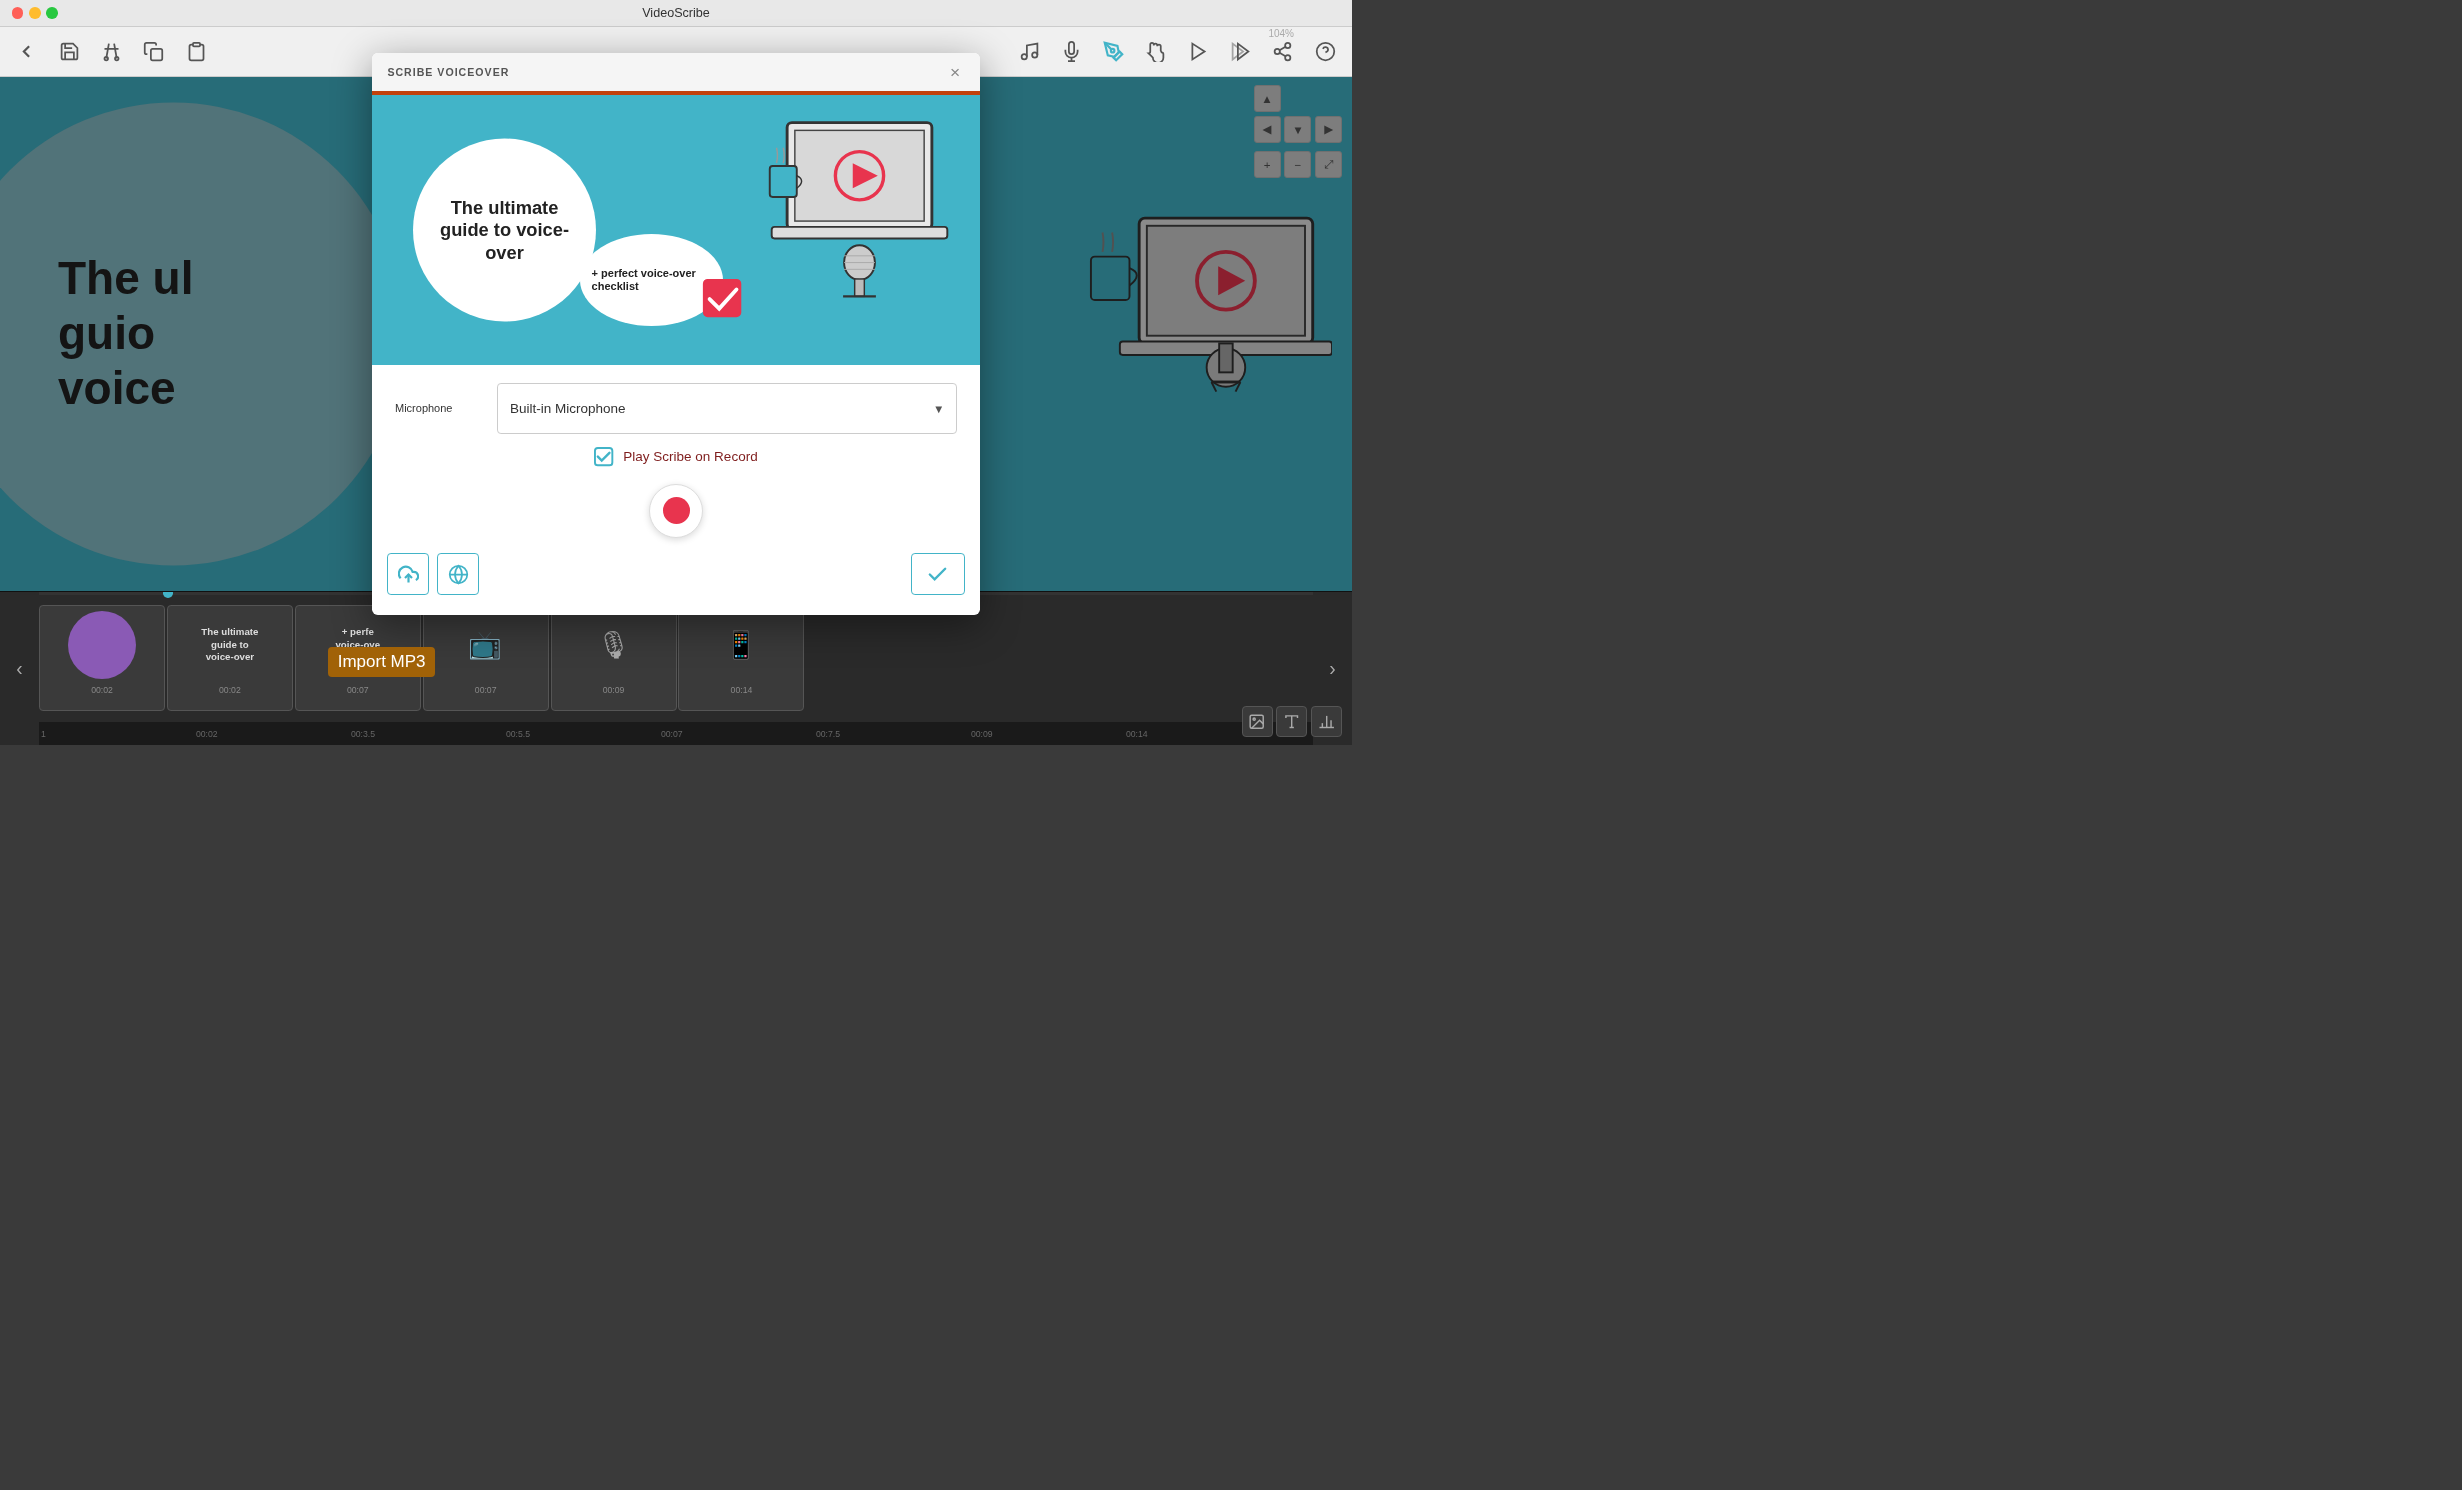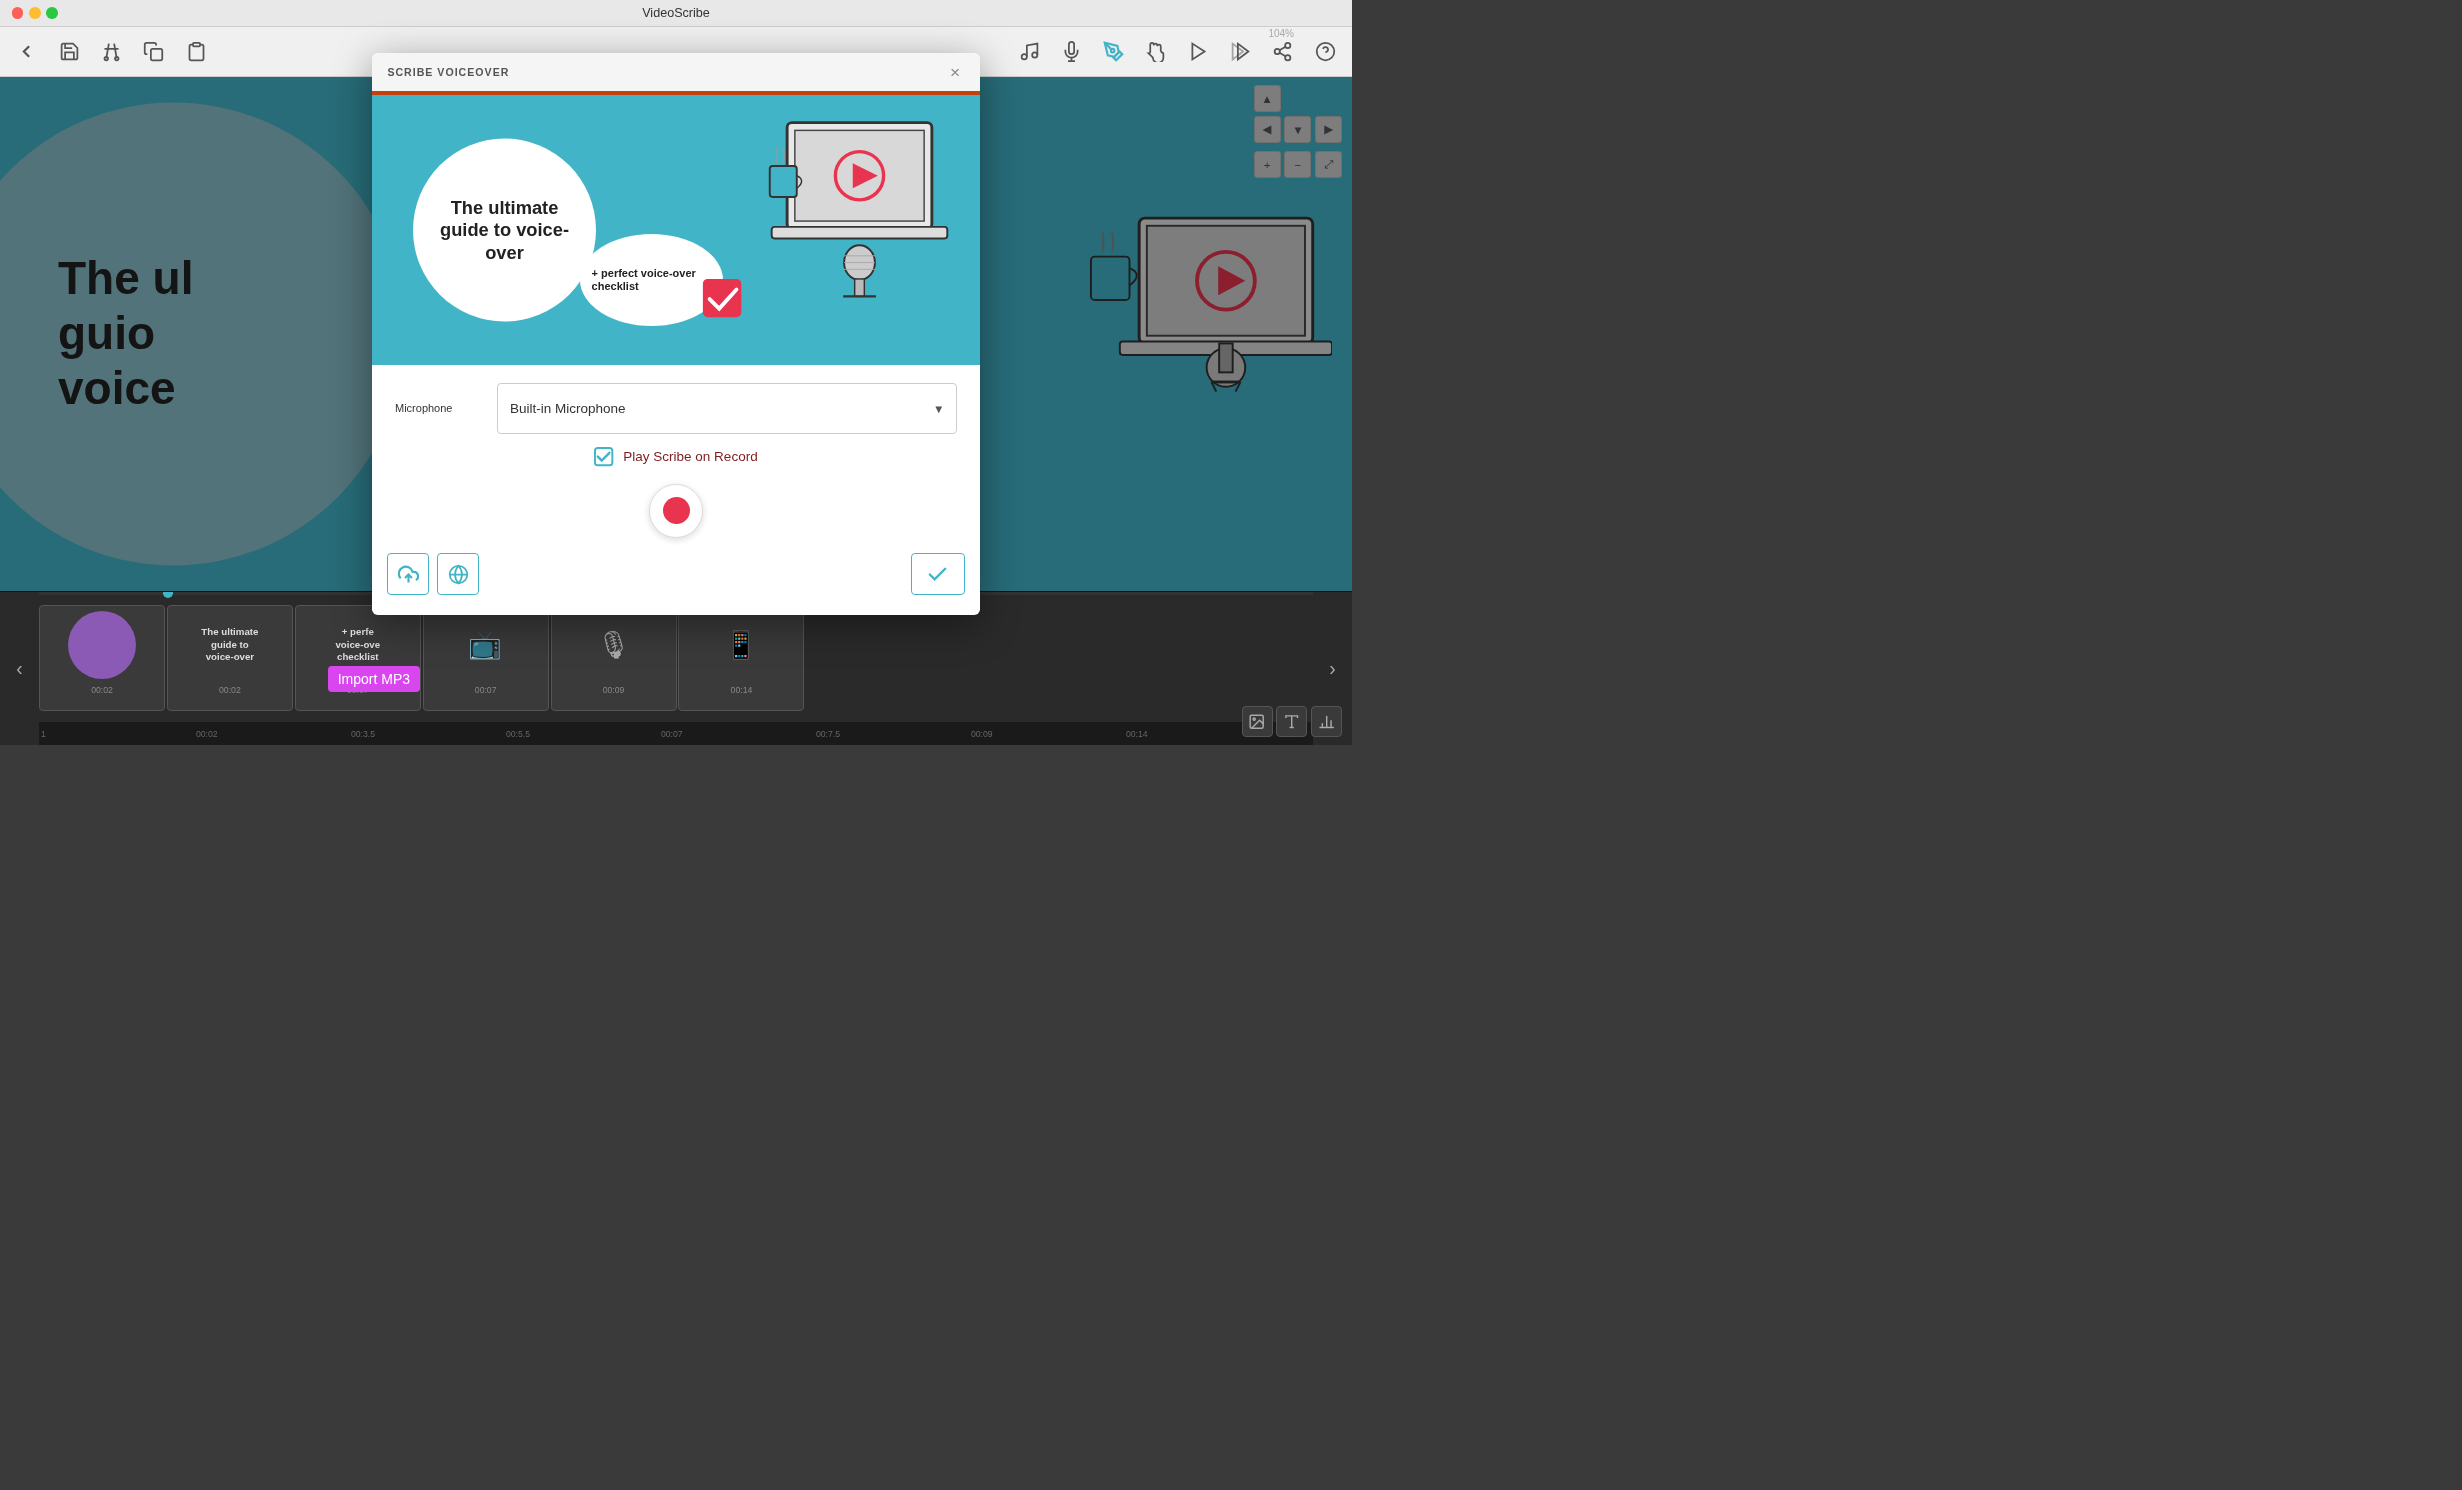--- a/index.html
+++ b/index.html
@@ -414,26 +414,26 @@
       display: flex;
       align-items: center;
       justify-content: center;
       cursor: pointer;
       color: #42b4c8;
     }
 
     
     .tooltip {
       position: absolute;
-      background: #d946ef;
+      background: #a16207;
       color: #fff;
-      font-size: 14px;
+      font-size: 17px;
       padding: 4.8px 9.7px;
       border-radius: 3.9px;
-      bottom: 53px;
+      bottom: 68px;
       left: 328px;
       z-index: 200;
       white-space: nowrap;
     }
 
     
     .zoom-indicator {
       position: absolute;
       top: 0;
       right: 58px;

